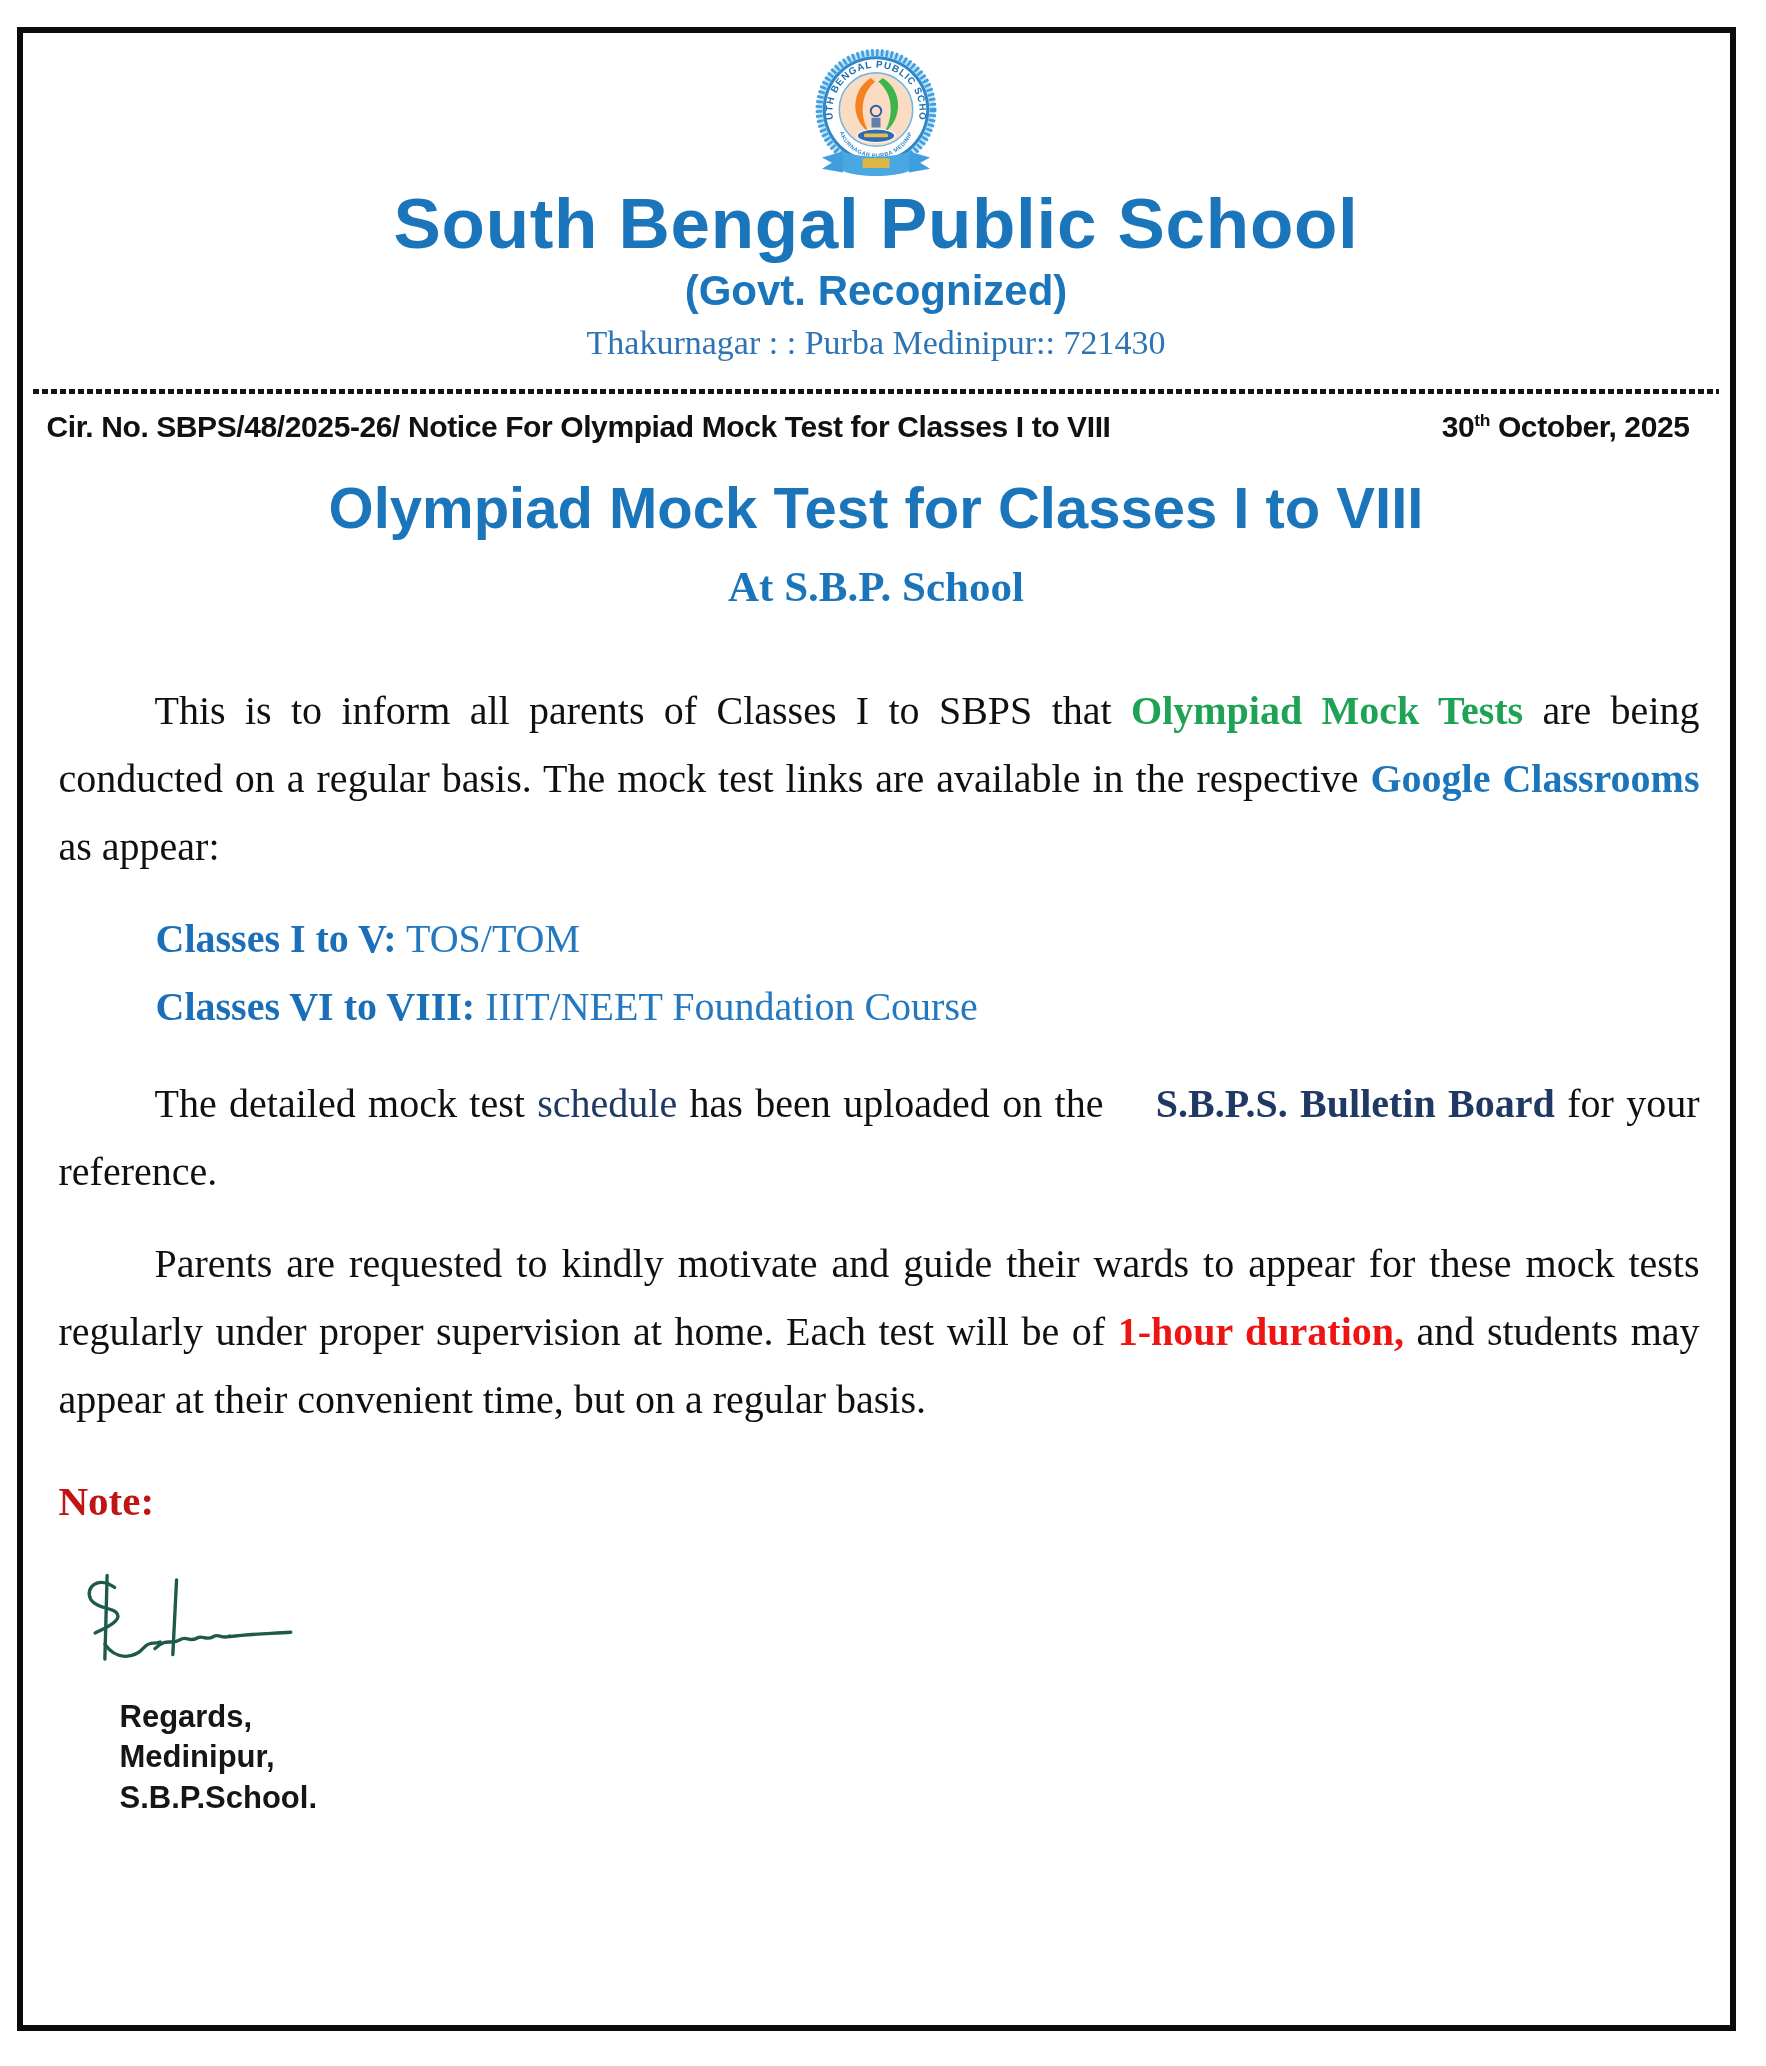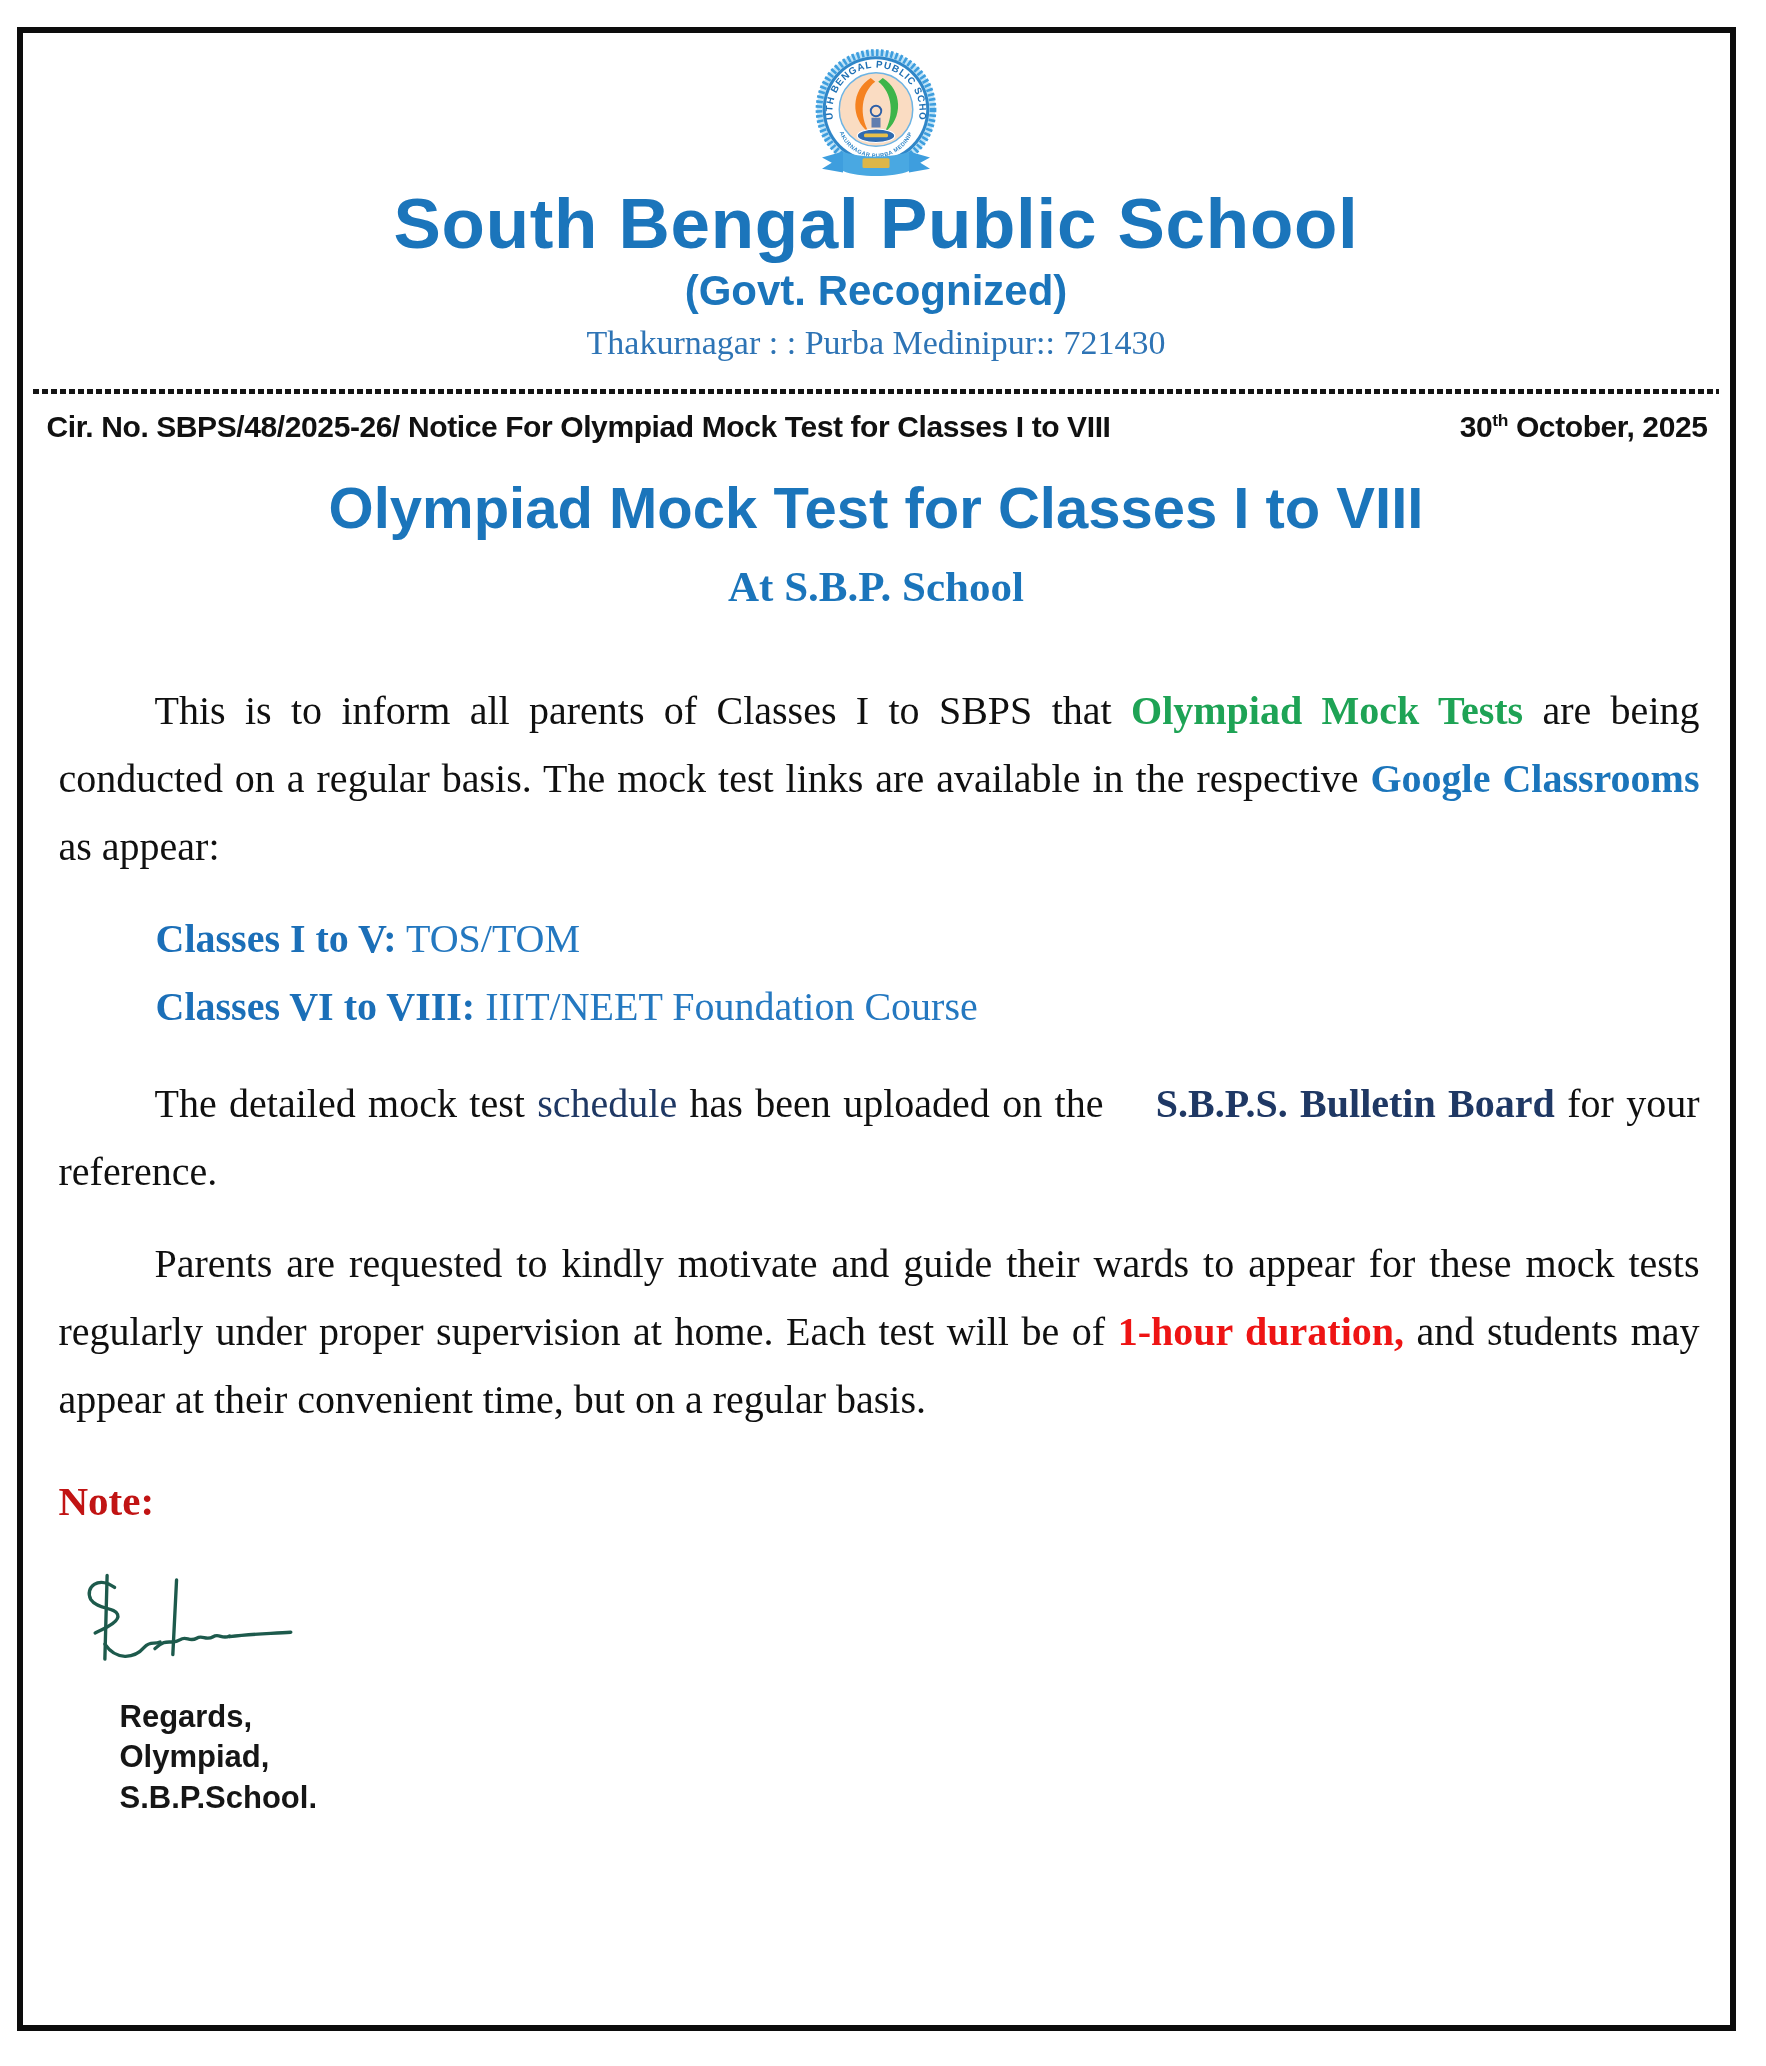--- a/index.html
+++ b/index.html
@@ -53,21 +53,21 @@
   }
   .dashed-sep{
     margin:27px 10.5px 0 10.5px;
     height:5.2px;
     background:repeating-linear-gradient(90deg,#151515 0 6px,transparent 6px 9px);
   }
   .meta-row{
     display:flex;
     justify-content:space-between;
     align-items:flex-start;
-    padding:0 22px 0 24px;
+    padding:0 40px 0 24px;
     margin-top:16.5px;
     font-family:"Liberation Sans",sans-serif;
     font-weight:bold;
     font-size:30px;
     letter-spacing:-0.4px;
     color:#111;
   }
   .notice-title{
     margin-top:30px;
     text-align:center;
@@ -208,20 +208,20 @@
           <path d="M66,22 C44,6 26,22 34,38 C43,52 66,48 70,58 C74,68 52,77 40,83"></path>
           <path d="M56,6 L53,118"></path>
           <path d="M53,98 C68,120 92,118 106,102 C114,93 119,99 127,95"></path>
           <path d="M149,12 L144,112"></path>
           <path d="M120,104 C136,88 142,100 154,92 C162,86 166,96 176,90 C184,85 188,94 198,88 C206,83 210,92 220,87"></path>
           <path d="M220,88 C252,84 276,84 302,82"></path>
         </g>
       </svg>
       <div class="closing">
         <div>Regards,</div>
-        <div>Olympiad,</div>
+        <div>Medinipur,</div>
         <div>S.B.P.School.</div>
       </div>
     </div>
 
   </div>
 </div>
 
 
 </body></html>

